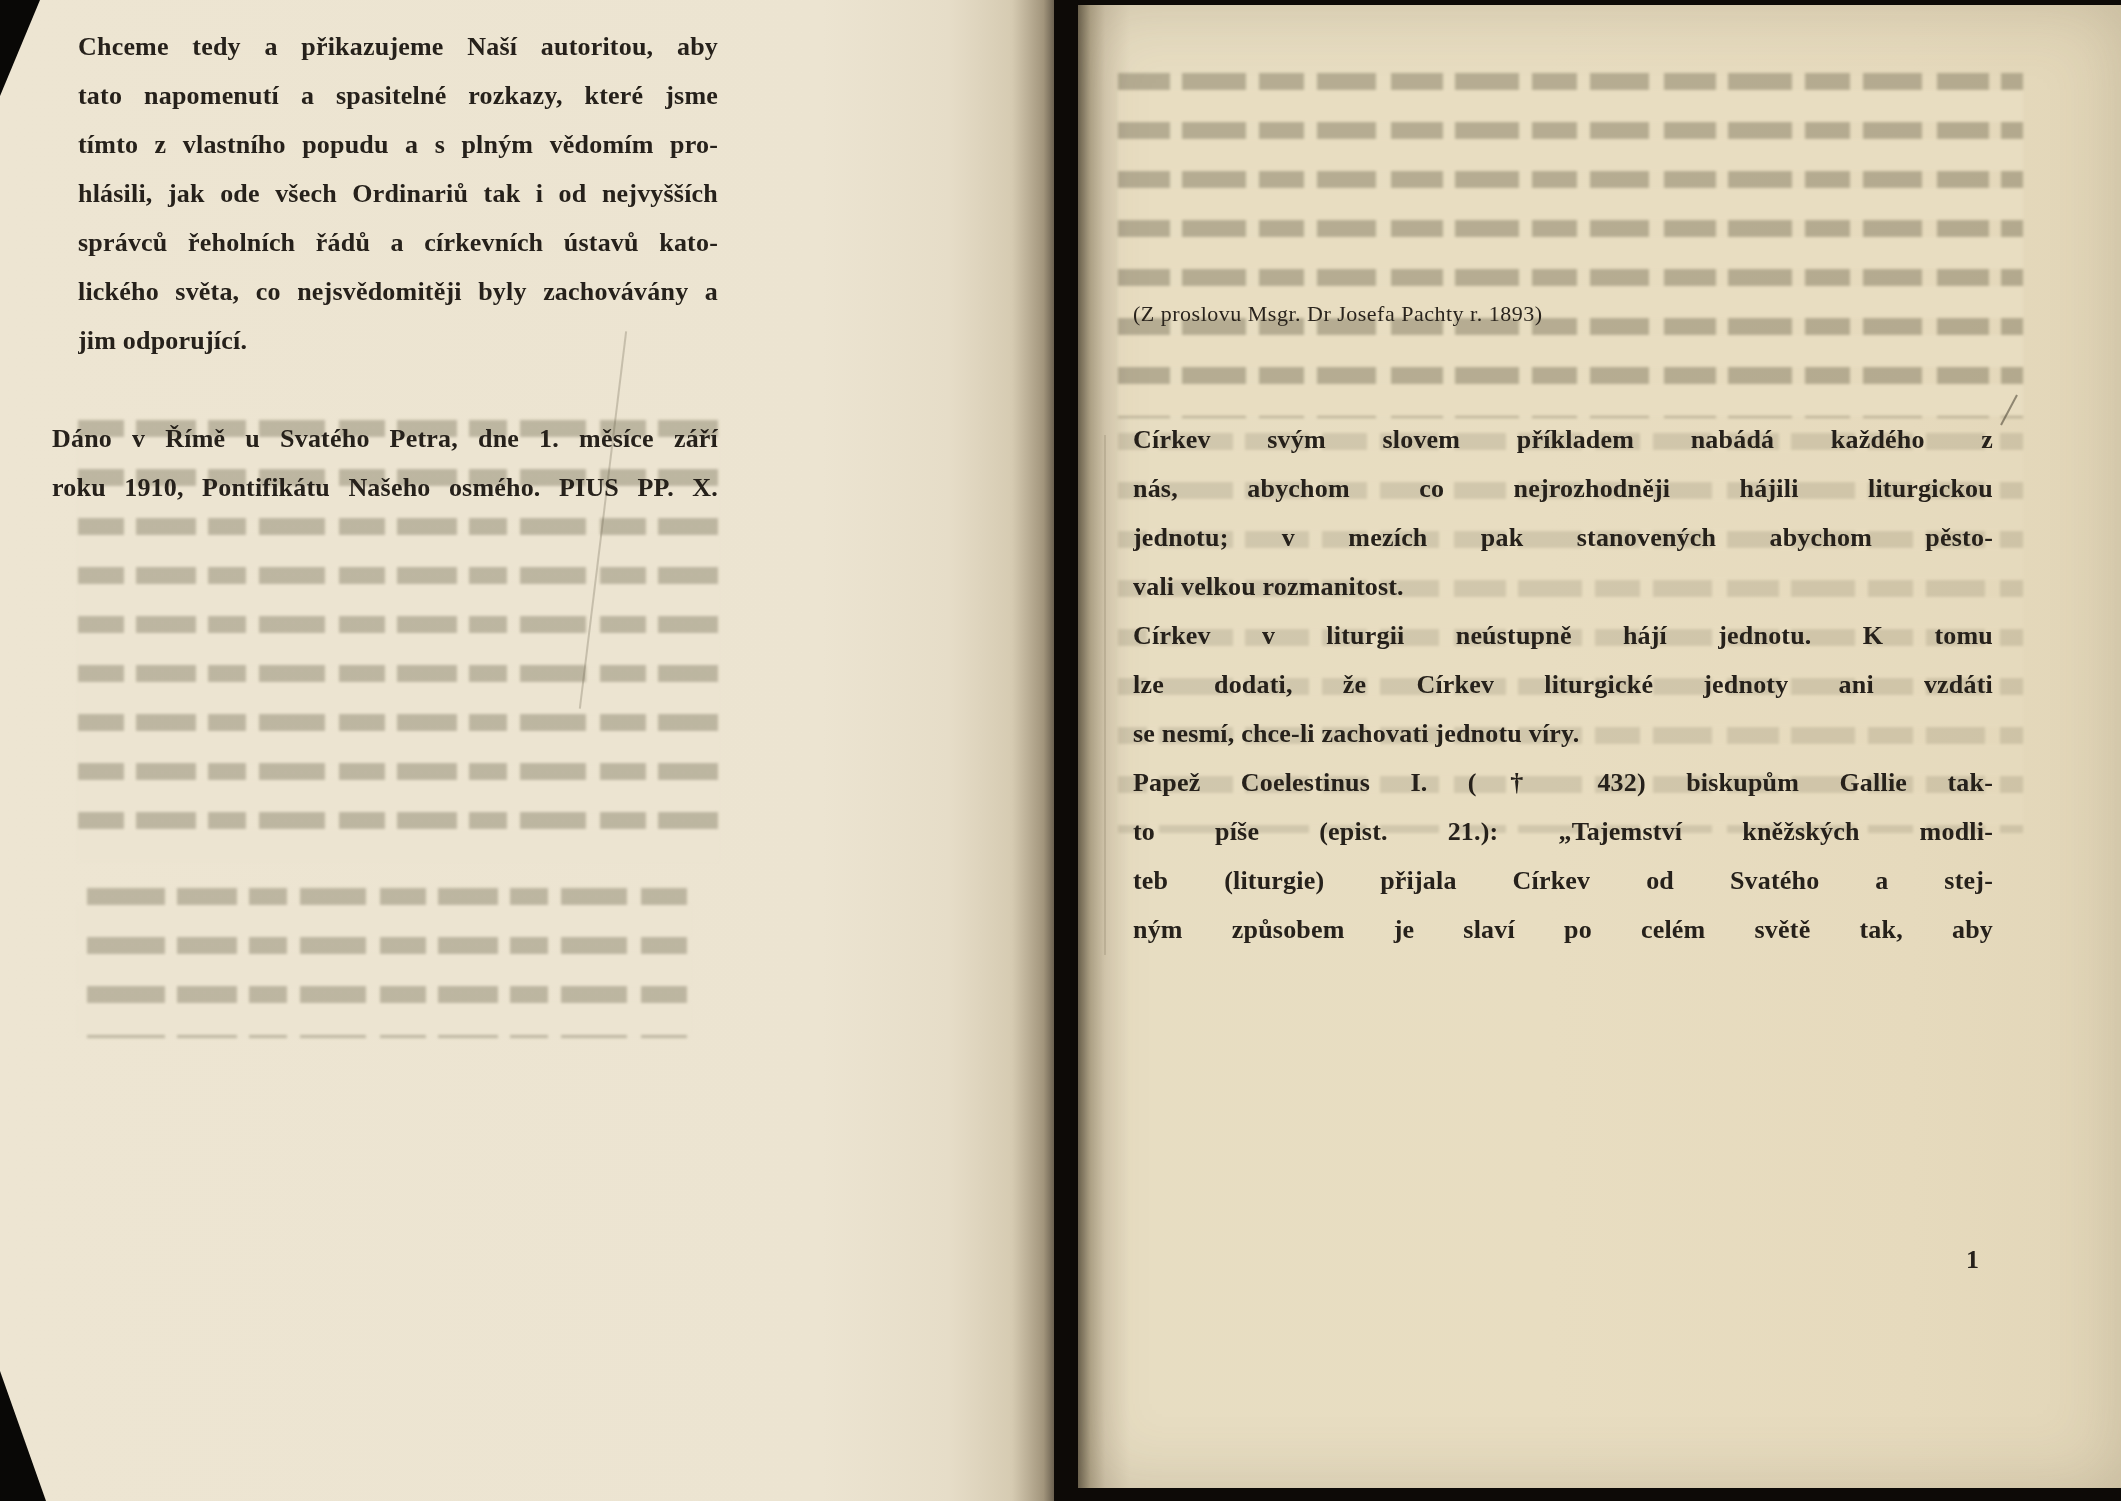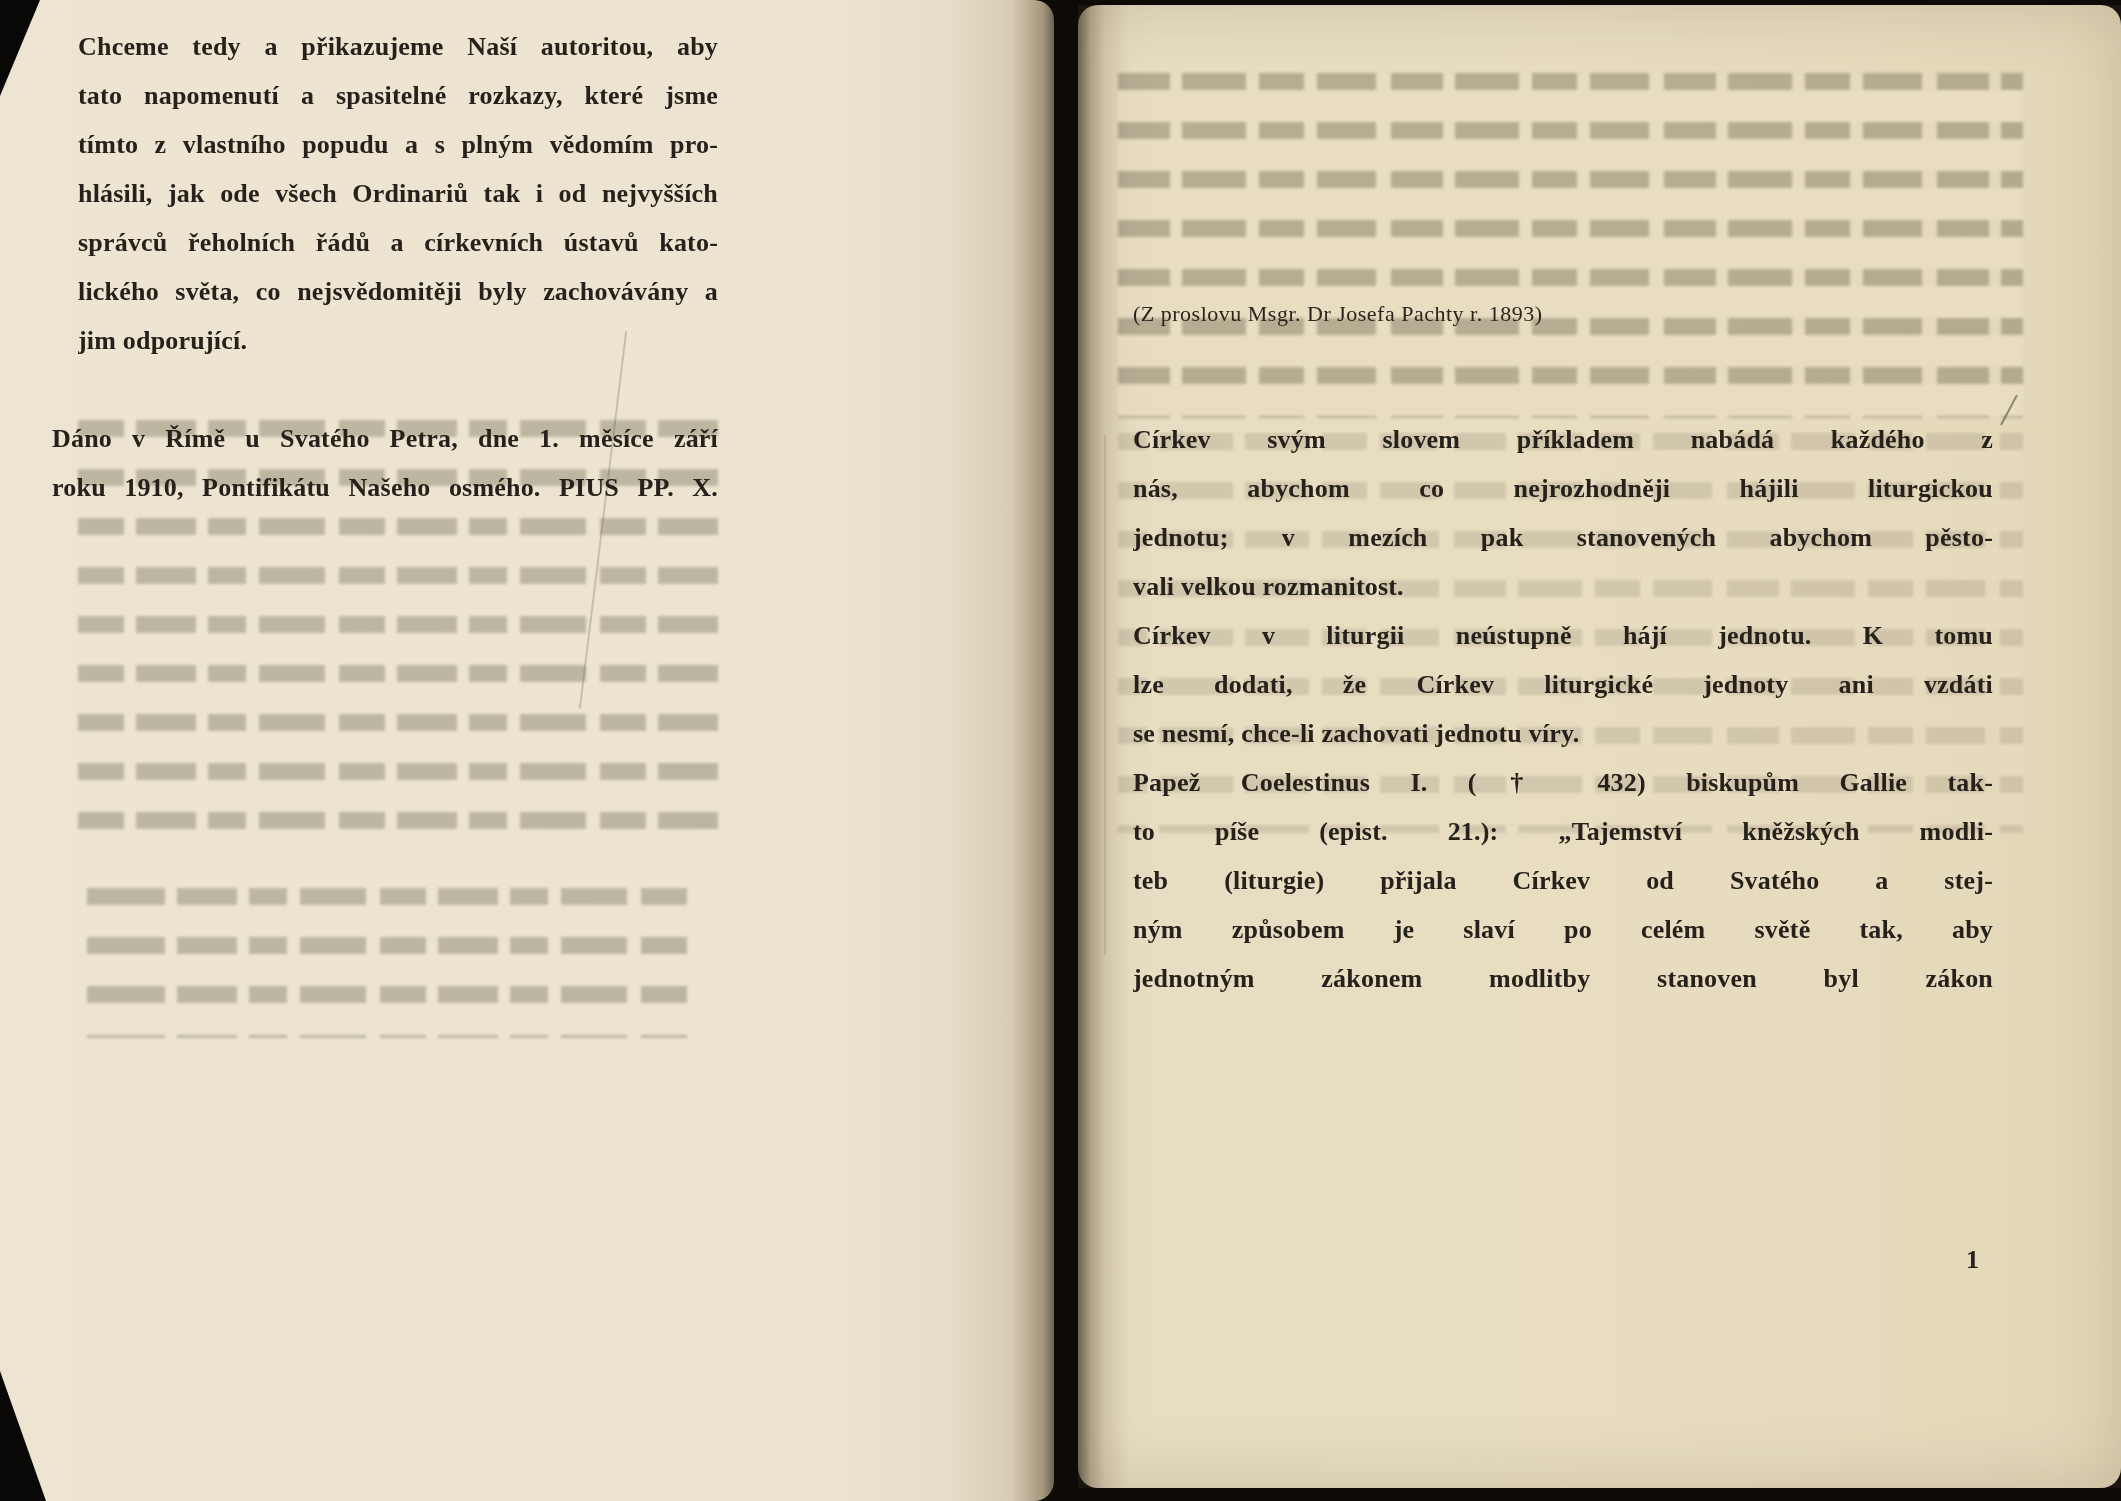--- a/index.html
+++ b/index.html
@@ -4,21 +4,21 @@
 <style>
   html,body { margin:0; padding:0; background:#0d0a07; }
   .spread {
     position:relative;
     width:2121px; height:1501px;
     background:#0d0a07;
     overflow:hidden;
     font-family:"Liberation Serif", serif;
     color:#26211b;
   }
-  .page { position:absolute;border-radius:20px; }
+  .page { position:absolute; }
   .page-left {
     left:0; top:0; width:1054px; height:1501px;
     background:linear-gradient(to right,
       #ede5d2 0%, #ece4d1 78%, #e6ddc8 90%, #d6cbb2 96%, #a2957c 99%, #6b6150 100%);
   }
   .page-right {
     left:1078px; top:5px; width:1043px; height:1483px;
     background:linear-gradient(to right,
       #6d6450 0%, #b4a88c 1.2%, #d6cab0 2.6%, #e7ddc2 5%,
       #e8ddc1 45%, #e6dabd 80%, #e2d6b8 100%);
@@ -134,19 +134,18 @@
         <div class="line">nás, abychom co nejrozhodněji hájili liturgickou</div>
         <div class="line">jednotu; v mezích pak stanovených abychom pěsto-</div>
         <div class="line end">vali velkou rozmanitost.</div>
         <div class="line">Církev v liturgii neústupně hájí jednotu. K tomu</div>
         <div class="line">lze dodati, že Církev liturgické jednoty ani vzdáti</div>
         <div class="line end">se nesmí, chce-li zachovati jednotu víry.</div>
         <div class="line">Papež Coelestinus I. († 432) biskupům Gallie tak-</div>
         <div class="line">to píše (epist. 21.): „Tajemství kněžských modli-</div>
         <div class="line">teb (liturgie) přijala Církev od Svatého a stej-</div>
         <div class="line">ným způsobem je slaví po celém světě tak, aby</div>
-        <div class="line">jednotným zákonem modlitby stanoven byl zákon</div>
       </div>
 
     <div class="rp-pagenum">1</div>
   </div>
 
 </div>
 
 </body></html>

